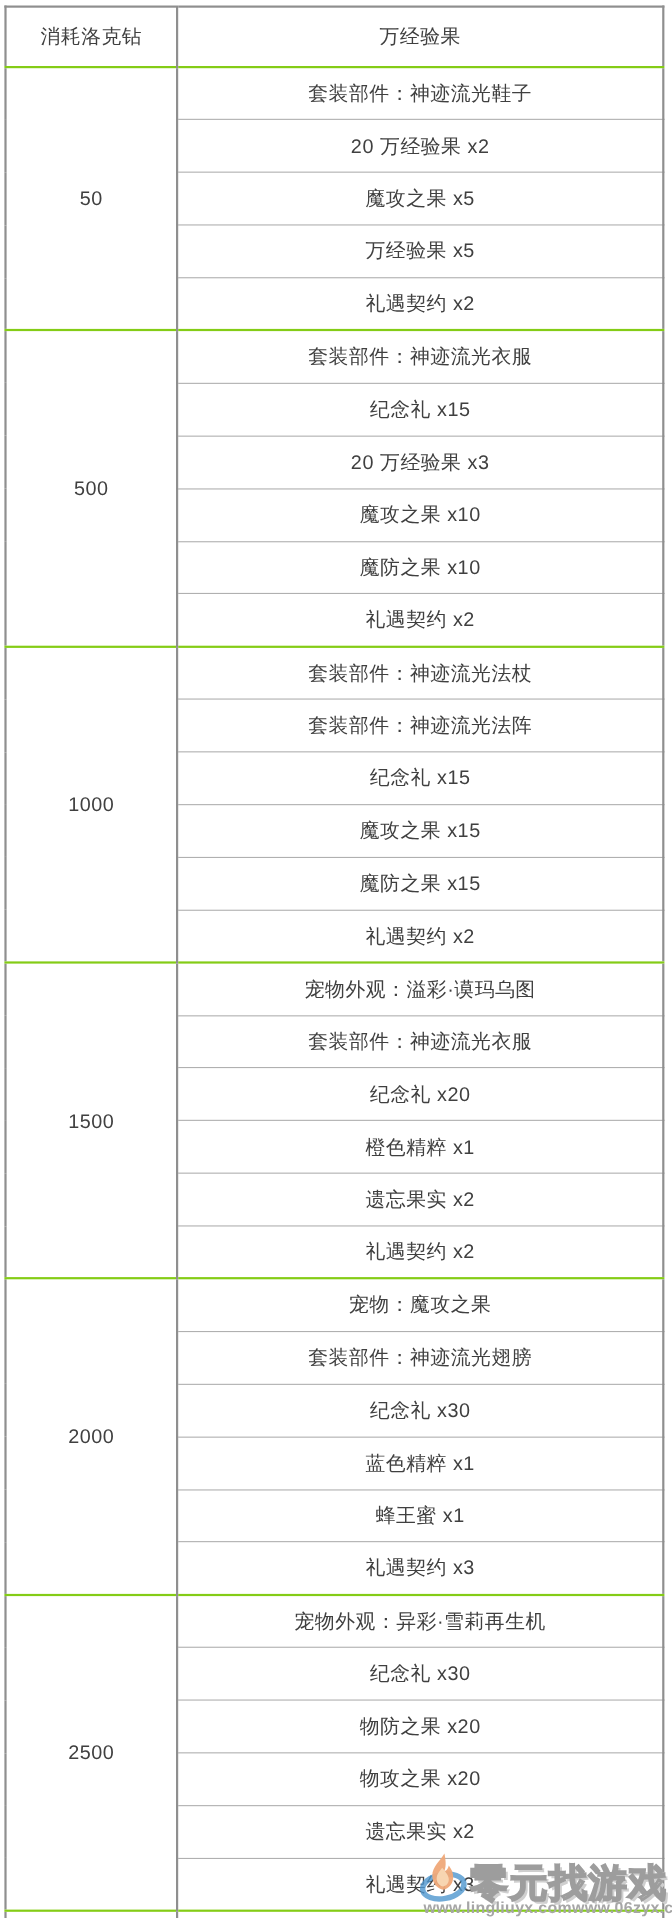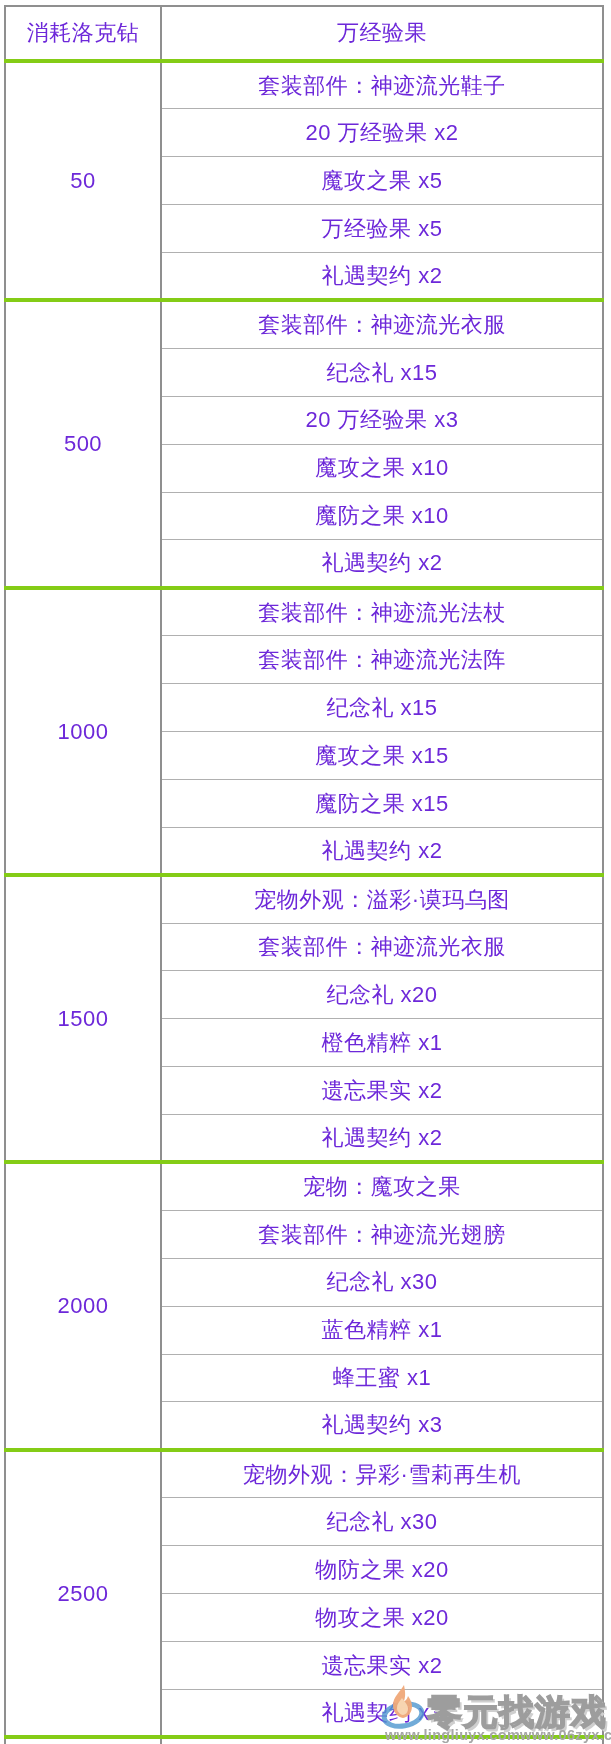--- a/index.html
+++ b/index.html
@@ -21,31 +21,31 @@
     width: 600px;
     border-collapse: collapse;
     table-layout: fixed;
     border: 2px solid #8f8f8f;
   }
   col.col-cost { width: 156px; }
   th, td {
     border: 1px solid #b0b0b0;
     text-align: center;
     vertical-align: middle;
-    color: #6d28d9;
-    font-size: 22px;
+    color: #404040;
+    font-size: 18px;
     font-weight: 400;
     padding: 4px;
     line-height: 1.25;
     letter-spacing: 0.5px;
   }
   thead tr { height: 55px; }
   tbody tr { height: 47.9px; }
   th:first-child, td.cost { border-right: 2px solid #8f8f8f; }
-  tr.group-start th, tr.group-start td { border-top: 4px solid #84cc16; }
+  tr.group-start th, tr.group-start td { border-top: 2px solid #84cc16; }
   tr.cutoff { height: 30px; }
 
   
   .watermark { position: absolute; inset: 0; pointer-events: none; }
   .wm-icon { position: absolute; left: 380px; top: 1684px; }
   .wm-big {
     position: absolute;
     left: 427px; top: 1689px;
     font-size: 35px;
     font-weight: 700;

